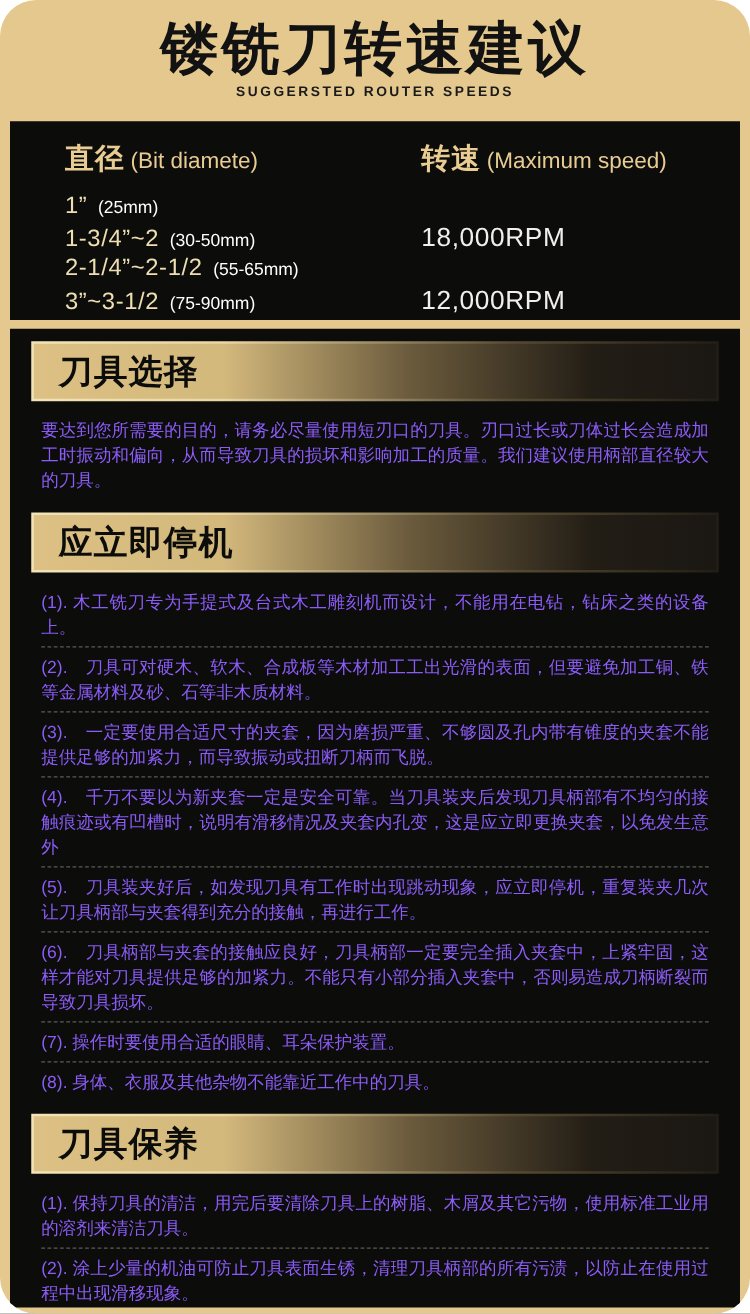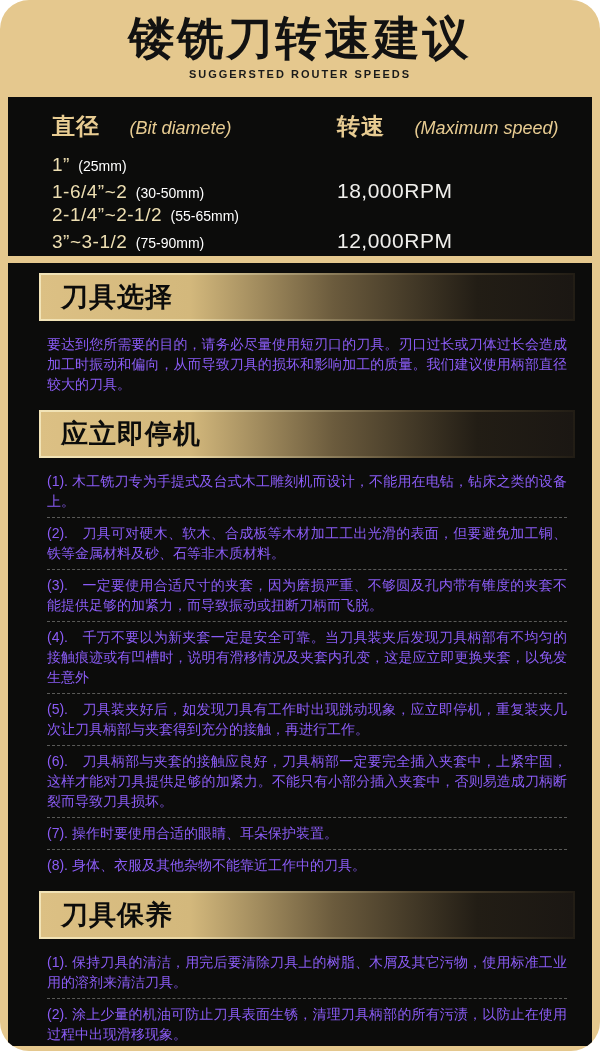--- a/index.html
+++ b/index.html
@@ -27,30 +27,30 @@
     letter-spacing: 2px; color: #1a1a1a;
   }
 
   
   .panel { background: #0c0c0b; margin: 0 8px; }
 
   .table-panel { height: 159px; padding: 14px 0 0 44px; flex: 0 0 auto; overflow: hidden; }
   .thead { display: flex; align-items: baseline; height: 34px; }
   .col-l { width: 285px; flex: 0 0 285px; }
   .thead .zh { font-size: 23px; font-weight: 700; color: #e8cc92; letter-spacing: 1px; }
-  .thead .en { font-size: 18px; color: #e8cc92; margin-left: 25px; font-style: italic; }
+  .thead .en { font-size: 18px; color: #e8cc92; margin-left: 0; }
   .tbody { margin-top: 9px; }
   .trow { display: flex; align-items: baseline; height: 25px; }
   .trow .size { font-size: 19px; color: #eedfb2; letter-spacing: 0.5px; }
   .trow .mm { font-size: 14px; color: #ffffff; margin-left: 4px; }
   .trow .speed { font-size: 21px; color: #f0efec; letter-spacing: 0.5px; }
 
   .gap { height: 7px; flex: 0 0 auto; }
 
-  .main-panel { flex: 1 1 auto; margin-bottom: 5px; overflow: hidden; padding-left: 14px; }
+  .main-panel { flex: 1 1 auto; margin-bottom: 5px; overflow: hidden; }
 
   
   .bar-wrap {
     margin: 10px 17px 8px 17px;
     padding: 2px;
     background: linear-gradient(90deg, #f2e4b8 0%, #e9d6a2 28%, #574a32 70%, #221d15 100%);
   }
   .bar {
     height: 44px; line-height: 44px;
     padding-left: 20px;
@@ -92,21 +92,21 @@
     </div>
     <div class="tbody">
       <div class="trow">
         <div class="col-l">
           <span class="size">1”</span>
           <span class="mm">(25mm)</span>
         </div>
       </div>
       <div class="trow">
         <div class="col-l">
-          <span class="size">1-6/4”~2</span>
+          <span class="size">1-3/4”~2</span>
           <span class="mm">(30-50mm)</span>
         </div>
         <div class="speed">18,000RPM</div>
       </div>
       <div class="trow">
         <div class="col-l">
           <span class="size">2-1/4”~2-1/2</span>
           <span class="mm">(55-65mm)</span>
         </div>
       </div>

